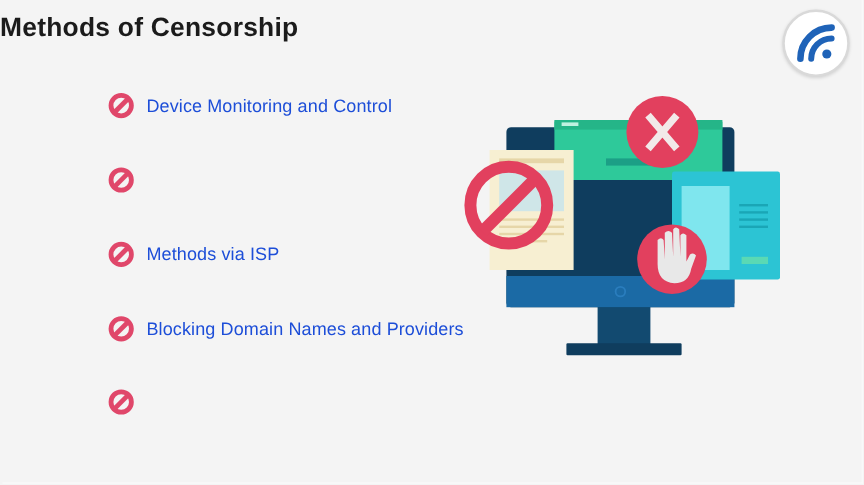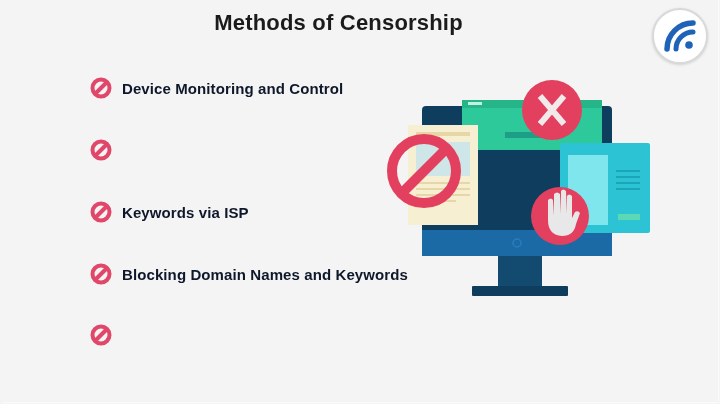--- a/index.html
+++ b/index.html
@@ -8,37 +8,36 @@
     background: #f4f4f4;
     font-family: "Liberation Sans", "DejaVu Sans", sans-serif;
     position: relative;
   }
   .frame {
     position: absolute; left: 2px; top: 0; width: 716px; height: 402px;
     background: #f4f4f4; border-right: 1px solid #fafafa; border-bottom: 1px solid #fafafa;
   }
   .title {
     position: absolute; top: 10px; left: 0; width: 597px;
-    text-align: center; font-size: 22px; font-weight: bold; color: #1b1b1b;
+    font-size: 22px; font-weight: bold; color: #1b1b1b;
     letter-spacing: 0.2px;
-    padding-left: 40px;
   }
   .logo {
     position: absolute; left: 652px; top: 8px; width: 52px; height: 52px;
     border-radius: 50%; background: #ffffff; border: 2px solid #d9d9d9;
     box-shadow: 0 1px 3px rgba(0,0,0,0.15);
     display: flex; align-items: center; justify-content: center;
   }
   .list { position: absolute; left: 90px; top: 0; }
   .item {
     position: absolute; left: 0; display: flex; align-items: center;
     white-space: nowrap;
   }
   .item .ban { width: 22px; height: 22px; margin-right: 10px; flex: 0 0 22px; }
-  .item .label { font-size: 15px; font-weight: bold; color: #0f172a; letter-spacing: 0.1px; }
+  .item .label { font-size: 15px; font-weight: normal; color: #1d4ed8; letter-spacing: 0.1px; }
   .illus { position: absolute; left: 380px; top: 70px; width: 280px; height: 230px; }
 </style>
 </head>
 <body>
 
 <div class="frame"></div>
 
 <div class="title">Methods of Censorship</div>
 
 <div class="logo">
@@ -63,28 +62,28 @@
     <svg class="ban" viewBox="0 0 22 22">
       <circle cx="11" cy="11" r="8.5" fill="none" stroke="#e0476a" stroke-width="4"></circle>
       <line x1="5.5" y1="16.5" x2="16.5" y2="5.5" stroke="#e0476a" stroke-width="4"></line>
     </svg>
   </div>
   <div class="item" style="top:201px">
     <svg class="ban" viewBox="0 0 22 22">
       <circle cx="11" cy="11" r="8.5" fill="none" stroke="#e0476a" stroke-width="4"></circle>
       <line x1="5.5" y1="16.5" x2="16.5" y2="5.5" stroke="#e0476a" stroke-width="4"></line>
     </svg>
-    <span class="label">Keywords via ISP</span>
+    <span class="label">Methods via ISP</span>
   </div>
   <div class="item" style="top:263px">
     <svg class="ban" viewBox="0 0 22 22">
       <circle cx="11" cy="11" r="8.5" fill="none" stroke="#e0476a" stroke-width="4"></circle>
       <line x1="5.5" y1="16.5" x2="16.5" y2="5.5" stroke="#e0476a" stroke-width="4"></line>
     </svg>
-    <span class="label">Blocking Domain Names and Keywords</span>
+    <span class="label">Blocking Domain Names and Providers</span>
   </div>
   <div class="item" style="top:324px">
     <svg class="ban" viewBox="0 0 22 22">
       <circle cx="11" cy="11" r="8.5" fill="none" stroke="#e0476a" stroke-width="4"></circle>
       <line x1="5.5" y1="16.5" x2="16.5" y2="5.5" stroke="#e0476a" stroke-width="4"></line>
     </svg>
   </div>
 </div>
 
 <svg class="illus" viewBox="0 0 280 230">

